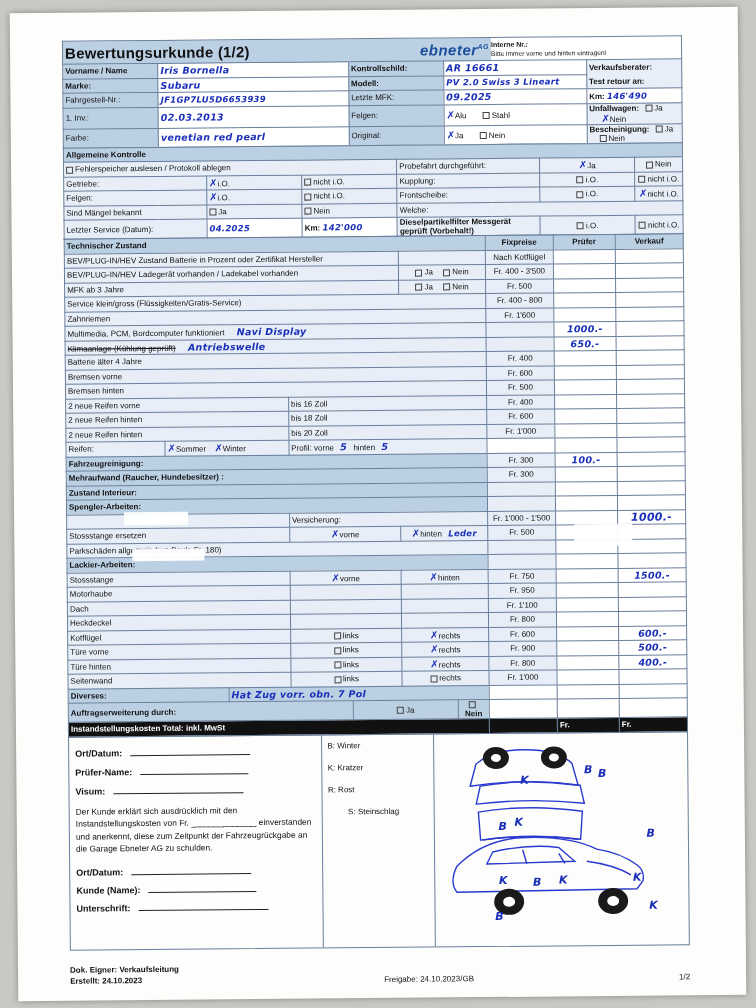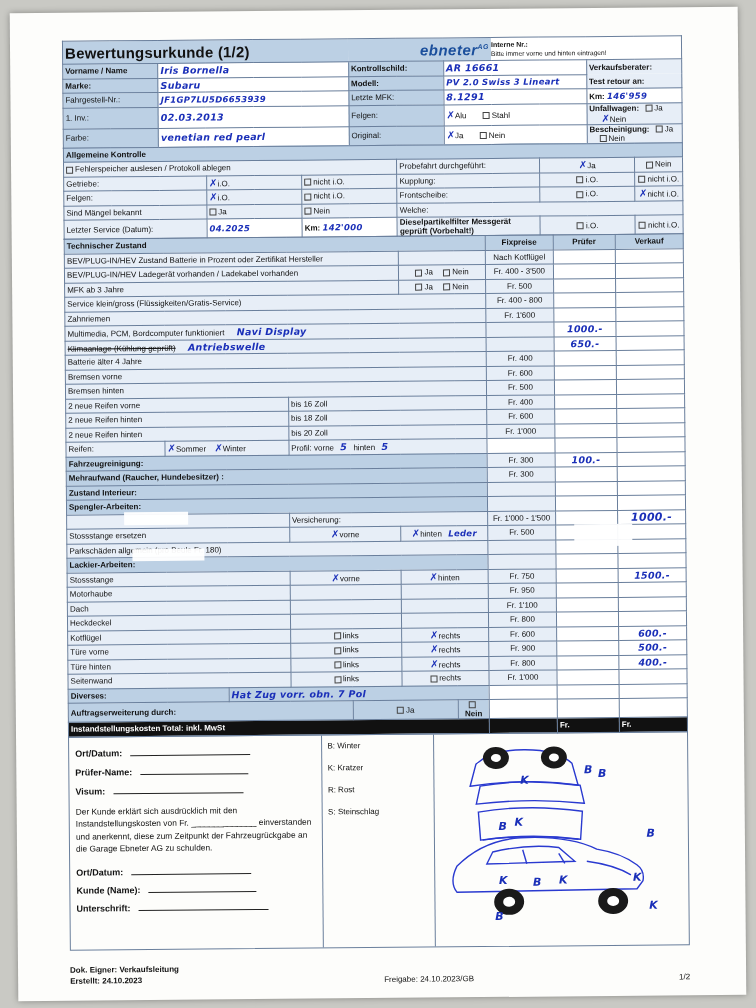--- a/index.html
+++ b/index.html
@@ -80,24 +80,24 @@
         <td class="band b" colspan="2">Marke:</td>
         <td class="white" colspan="4"><span class="hand">Subaru</span></td>
         <td class="band b" colspan="2">Modell:</td>
         <td class="white" colspan="3"><span class="hand sm">PV 2.0 Swiss 3 Lineart</span></td>
         <td class="lite b" colspan="2" style="border-top:none;">Test retour an:</td>
       </tr>
       <tr>
         <td class="band" colspan="2">Fahrgestell-Nr.:</td>
         <td class="white" colspan="4"><span class="hand sm">JF1GP7LU5D6653939</span></td>
         <td class="band" colspan="2">Letzte MFK:</td>
-        <td class="white" colspan="3"><span class="hand">8.1291</span></td>
+        <td class="white" colspan="3"><span class="hand">09.2025</span></td>
         <td class="white" colspan="2">
           <span class="b">Km:</span>
-          <span class="hand sm">146'959</span>
+          <span class="hand sm">146'490</span>
         </td>
       </tr>
       <tr>
         <td class="band" colspan="2">1. Inv.:</td>
         <td class="white" colspan="4"><span class="hand">02.03.2013</span></td>
         <td class="band" colspan="2">Felgen:</td>
         <td class="white" colspan="3">
           <span class="ck">✗</span><span>Alu</span>
           <span style="margin-left:14px;" class="box"></span><span>Stahl</span>
         </td>
@@ -477,21 +477,21 @@
       <div style="width:18%;border-right:1px solid #6a7f9c;padding:6px 5px;box-sizing:border-box;">
         <div style="font-size:8px;margin-bottom:13px;">
           <span>B:</span> <span>Winter</span>
         </div>
         <div style="font-size:8px;margin-bottom:13px;">
           <span>K:</span> <span>Kratzer</span>
         </div>
         <div style="font-size:8px;margin-bottom:13px;">
           <span>R:</span> <span>Rost</span>
         </div>
-        <div style="font-size:8px;">
+        <div style="font-size:8px;margin-left:20px;">
           <span>S:</span> <span>Steinschlag</span>
         </div>
       </div>
 
       <div style="width:41%;position:relative;" class="carwrap">
         <svg viewBox="0 0 250 212" width="100%" height="212">
           <g fill="none" stroke="#2a3ad0" stroke-width="1.4">
 
             <path d="M40 30 q15 -14 48 -14 q33 0 48 14 l6 22 q-54 -8 -108 0 z"></path>
             <path d="M44 52 q50 -8 100 0 l4 18 q-54 -6 -108 0 z"></path>

